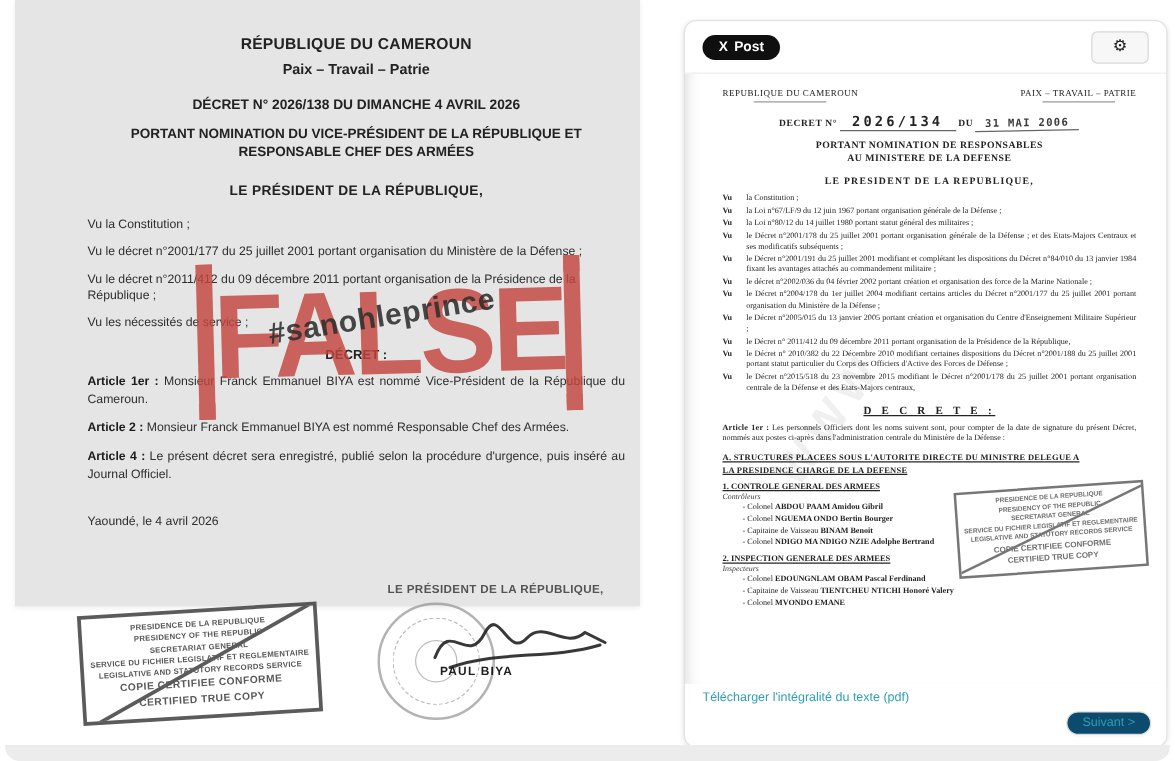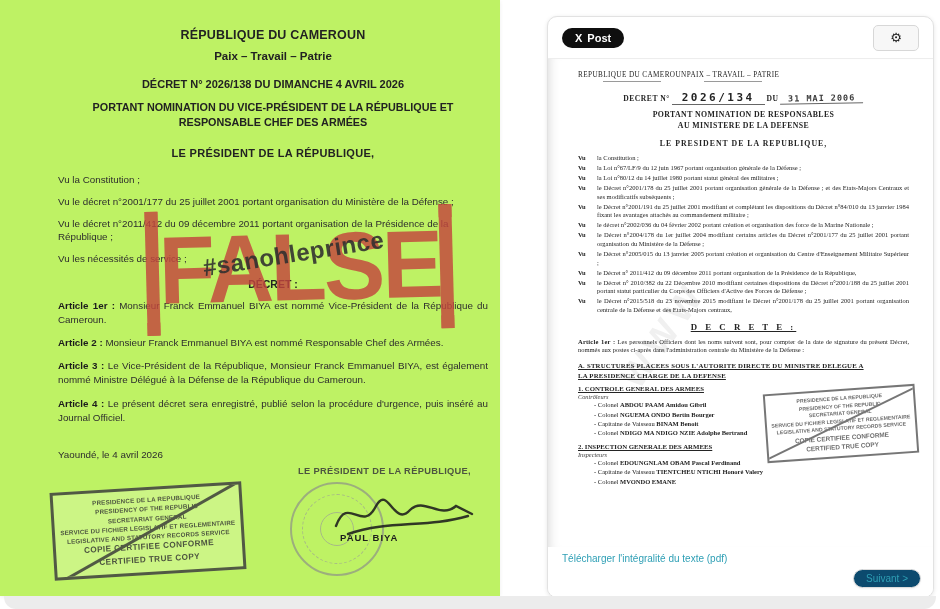--- a/index.html
+++ b/index.html
@@ -4,21 +4,21 @@
 <style>
   html,body{margin:0;padding:0;}
   body{
     width:940px;height:609px;position:relative;overflow:hidden;
     background:#ffffff;font-family:"Liberation Sans",sans-serif;color:#222;
   }
   .bottom-strip{position:absolute;left:4px;right:4px;bottom:0;height:13px;
     background:#ececec;border-radius:0 0 12px 12px;}
 
   
-  .left-doc{position:absolute;left:0;top:0;width:500px;height:596px;background:#bef264;
+  .left-doc{position:absolute;left:12px;top:0;width:500px;height:485px;background:#e5e5e5;
     box-sizing:border-box;padding:24px 12px 0 58px;box-shadow:0 1px 4px rgba(0,0,0,.07);}
   .left-doc .c{text-align:center;}
   .ld-country{font-size:12.5px;font-weight:bold;margin:4px 0 8px;letter-spacing:.2px;}
   .ld-motto{font-size:11.5px;font-weight:bold;margin:0 0 16px;}
   .ld-decree{font-size:11px;font-weight:bold;margin:0 0 10px;}
   .ld-title{font-size:10.8px;font-weight:bold;line-height:1.35;margin:0 auto 18px;width:92%;}
   .ld-president{font-size:11px;font-weight:bold;margin:0 0 14px;letter-spacing:.3px;}
   .ld-visa{font-size:9.8px;margin:8px 0;line-height:1.4;color:#2d2d2d;}
   .ld-decrete{font-size:10.5px;font-weight:bold;margin:12px 0 8px;}
   .ld-article{font-size:9.8px;margin:9px 0;line-height:1.45;text-align:justify;color:#2d2d2d;}
@@ -73,21 +73,21 @@
     border:none;border-radius:999px;padding:4px 13px;font-size:11px;font-weight:bold;
     font-family:"Liberation Sans",sans-serif;cursor:pointer;}
   .xlogo{font-weight:bold;font-size:11px;}
   .gear-btn{width:46px;height:26px;background:#f7f7f7;border:1px solid #d7d7d7;border-radius:5px;
     display:flex;align-items:center;justify-content:center;font-size:13px;color:#222;
     cursor:pointer;font-family:"DejaVu Sans",sans-serif;}
 
   .scan{position:relative;height:488px;box-sizing:border-box;
     padding:12px 24px 0 30px;font-family:"Liberation Serif",serif;color:#242424;
     box-shadow:inset 10px 0 12px -10px rgba(0,0,0,.18);}
-  .hdr-row{display:flex;font-size:7.2px;letter-spacing:.4px;}
+  .hdr-row{display:flex;justify-content:space-between;font-size:7.2px;letter-spacing:.4px;}
   .hdr-item{text-align:center;}
   .hdr-item::after{content:"";display:block;width:58px;margin:2px auto 0;
     border-bottom:1px solid #9a9a9a;}
   .decree-line{text-align:center;margin-top:9px;font-size:7.6px;}
   .decree-line .lbl{font-weight:bold;letter-spacing:.5px;}
   .decree-num{font-size:11px;font-weight:bold;letter-spacing:2.5px;border-bottom:1px solid #666;
     padding:0 10px;font-family:"DejaVu Sans Mono",monospace;}
   .decree-date{font-size:8.5px;font-weight:bold;letter-spacing:1px;border-bottom:1px solid #666;
     padding:0 8px;color:#3b3b3b;font-family:"DejaVu Sans Mono",monospace;transform:rotate(-1deg);
     display:inline-block;}
@@ -132,21 +132,20 @@
 
   <p class="ld-visa">Vu la Constitution ;</p>
   <p class="ld-visa">Vu le décret n°2001/177 du 25 juillet 2001 portant organisation du Ministère de la Défense ;</p>
   <p class="ld-visa">Vu le décret n°2011/412 du 09 décembre 2011 portant organisation de la Présidence de la République ;</p>
   <p class="ld-visa">Vu les nécessités de service ;</p>
 
   <div class="c ld-decrete">DÉCRET :</div>
 
   <p class="ld-article"><b>Article 1er :</b> <span>Monsieur Franck Emmanuel BIYA est nommé Vice-Président de la République du Cameroun.</span></p>
   <p class="ld-article"><b>Article 2 :</b> <span>Monsieur Franck Emmanuel BIYA est nommé Responsable Chef des Armées.</span></p>
-  <p class="ld-article"><b>Article 3 :</b> <span>Le Vice-Président de la République, Monsieur Franck Emmanuel BIYA, est également nommé Ministre Délégué à la Défense de la République du Cameroun.</span></p>
   <p class="ld-article"><b>Article 4 :</b> <span>Le présent décret sera enregistré, publié selon la procédure d'urgence, puis inséré au Journal Officiel.</span></p>
 
   <p class="ld-place">Yaoundé, le 4 avril 2026</p>
 
   <div class="false-stamp">
     <span class="false-bracket l"></span>
     <span class="false-text">FALSE</span>
     <span class="false-bracket r"></span>
   </div>
   <div class="hashtag">#sanohleprince</div>

